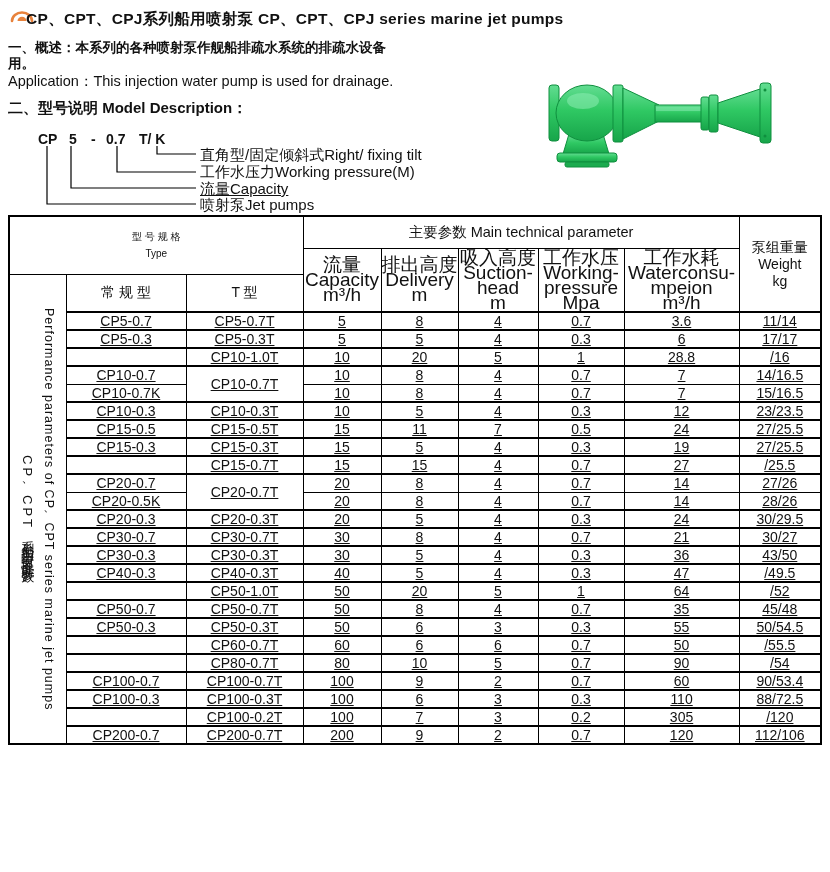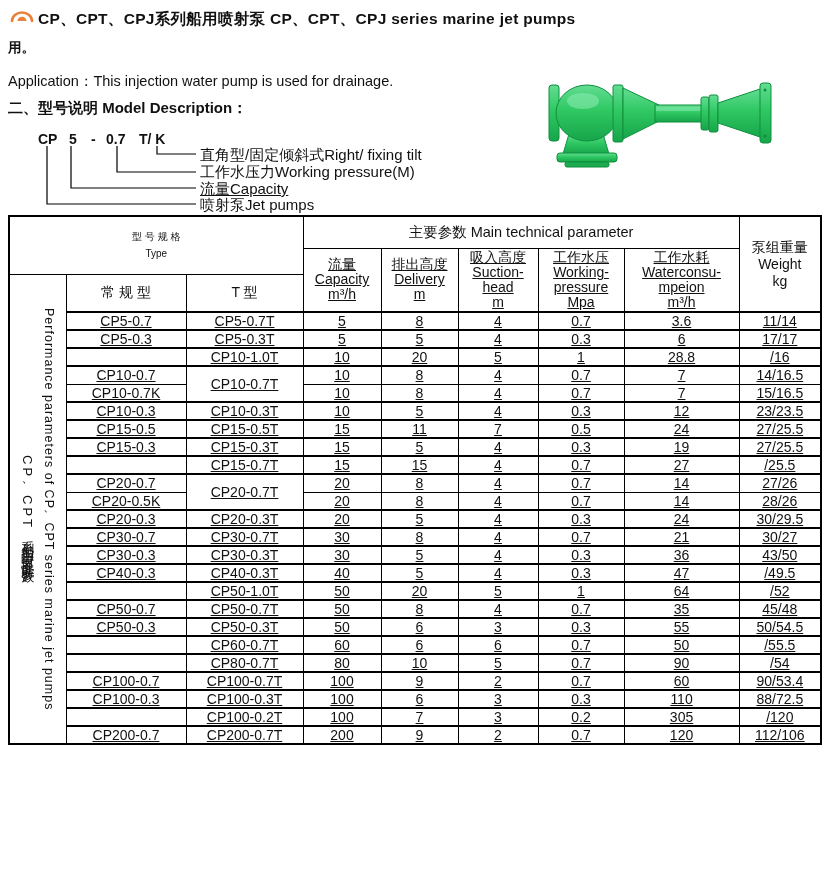--- a/index.html
+++ b/index.html
@@ -7,21 +7,21 @@
   body {
     position:relative;
     background:#ffffff;
     color:#111;
     font-family:"Liberation Sans", sans-serif;
   }
   .abs { position:absolute; }
 
   
   .logo { left:9px; top:6px; width:26px; height:20px; }
-  .page-title { left:38px; top:9px; font-size:15.5px; font-weight:bold; letter-spacing:0.3px; white-space:nowrap; }
+  .page-title { left:26px; top:9px; font-size:15.5px; font-weight:bold; letter-spacing:0.3px; white-space:nowrap; }
 
   
   .overview { left:8px; top:40px; font-size:13.5px; font-weight:bold; line-height:16px; }
   .application { left:8px; top:72px; font-size:14.5px; }
 
   
   .sec2-heading { left:8px; top:99px; font-size:15px; font-weight:bold; }
 
   .code-token { position:absolute; top:131px; font-size:14px; font-weight:bold; white-space:nowrap; }
   .tok-series { left:38px; }
@@ -53,39 +53,40 @@
   }
   tr.h1 { height:32px; }
   tr.h2 { height:26px; }
   tr.h3 { height:38px; }
   tr.body-row { height:18px;text-decoration:underline; }
   tr.body-row td { border-top-width:2px; }
   tr.body-row.sub td { border-top-width:1px; }
 
   .th-group { font-size:10px; white-space:pre-line; line-height:17px; }
   .th-main { font-size:14.5px; }
-  .th-param { font-size:14px; white-space:pre-line; line-height:15px;text-decoration:underline; }
+  .th-param { font-size:19px; white-space:pre-line; line-height:15px; }
   .th-weight { font-size:14px; white-space:pre-line; line-height:17px; }
   .th-sub { font-size:14px; }
 
   .side-cell { padding:0; }
   .side-wrap { display:flex; flex-direction:row; align-items:center; justify-content:center; gap:4px; height:100%; }
   .v-cjk { writing-mode:vertical-lr; text-orientation:mixed; font-size:13px; letter-spacing:3px; white-space:nowrap; }
   .v-en  { writing-mode:vertical-lr; text-orientation:mixed; font-size:12.5px; letter-spacing:1px; white-space:nowrap; }
 </style>
 </head>
 <body>
 
 <svg class="abs logo" viewBox="0 0 26 20" width="26" height="20">
   <path d="M3 15 A10 8.5 0 0 1 23 15" fill="none" stroke="#e8823c" stroke-width="2.6" stroke-linecap="round"></path>
   <path d="M8.5 15 A4.5 4.2 0 0 1 17.5 15 Z" fill="#e8823c"></path>
 </svg>
 <div class="abs page-title">CP、CPT、CPJ系列船用喷射泵 CP、CPT、CPJ series marine jet pumps</div>
 
 <div class="abs overview">
+  <div>一、概述：本系列的各种喷射泵作舰船排疏水系统的排疏水设备</div>
   <div>用。</div>
 </div>
 <div class="abs application">Application：This injection water pump is used for drainage.</div>
 
 <div class="abs sec2-heading">二、型号说明 Model Description：</div>
 
 <span class="code-token tok-series">CP</span>
 <span class="code-token tok-capacity">5</span>
 <span class="code-token tok-dash">-</span>
 <span class="code-token tok-pressure">0.7</span>

